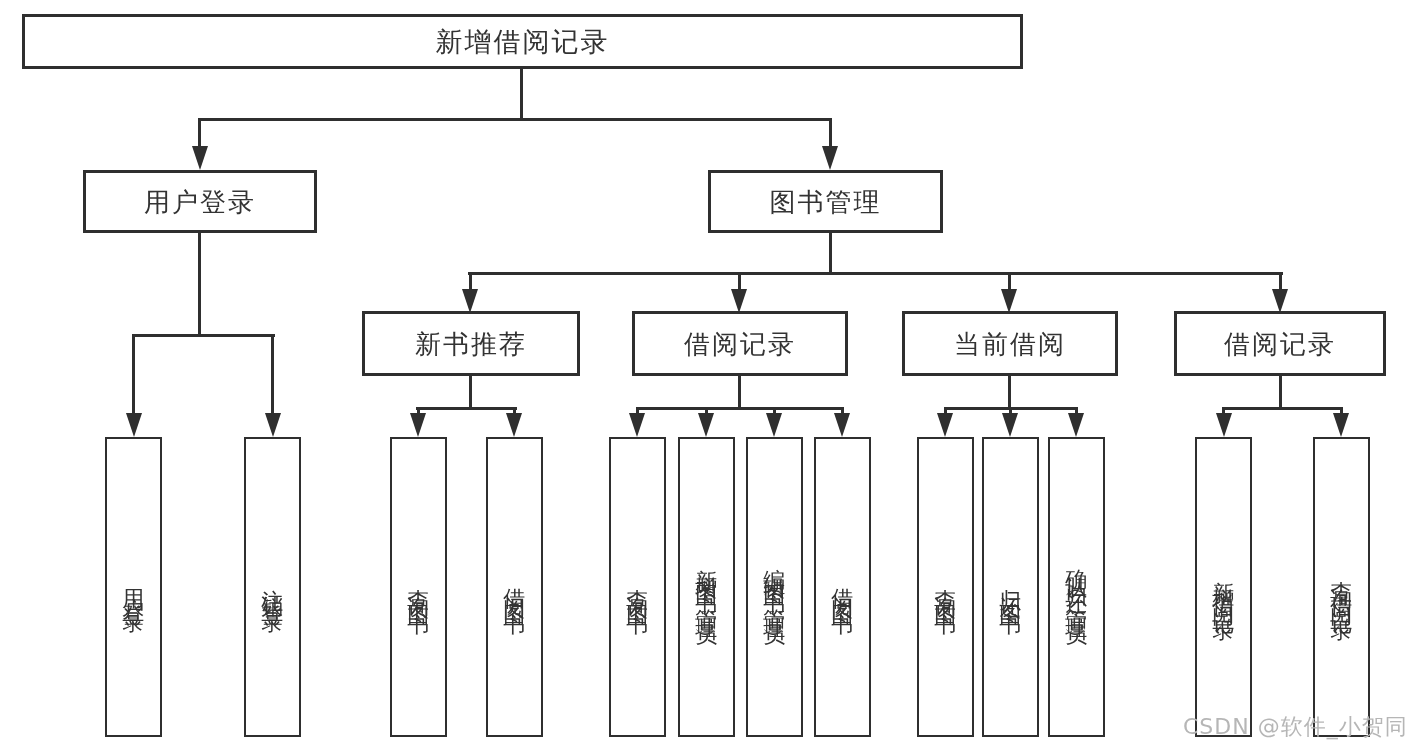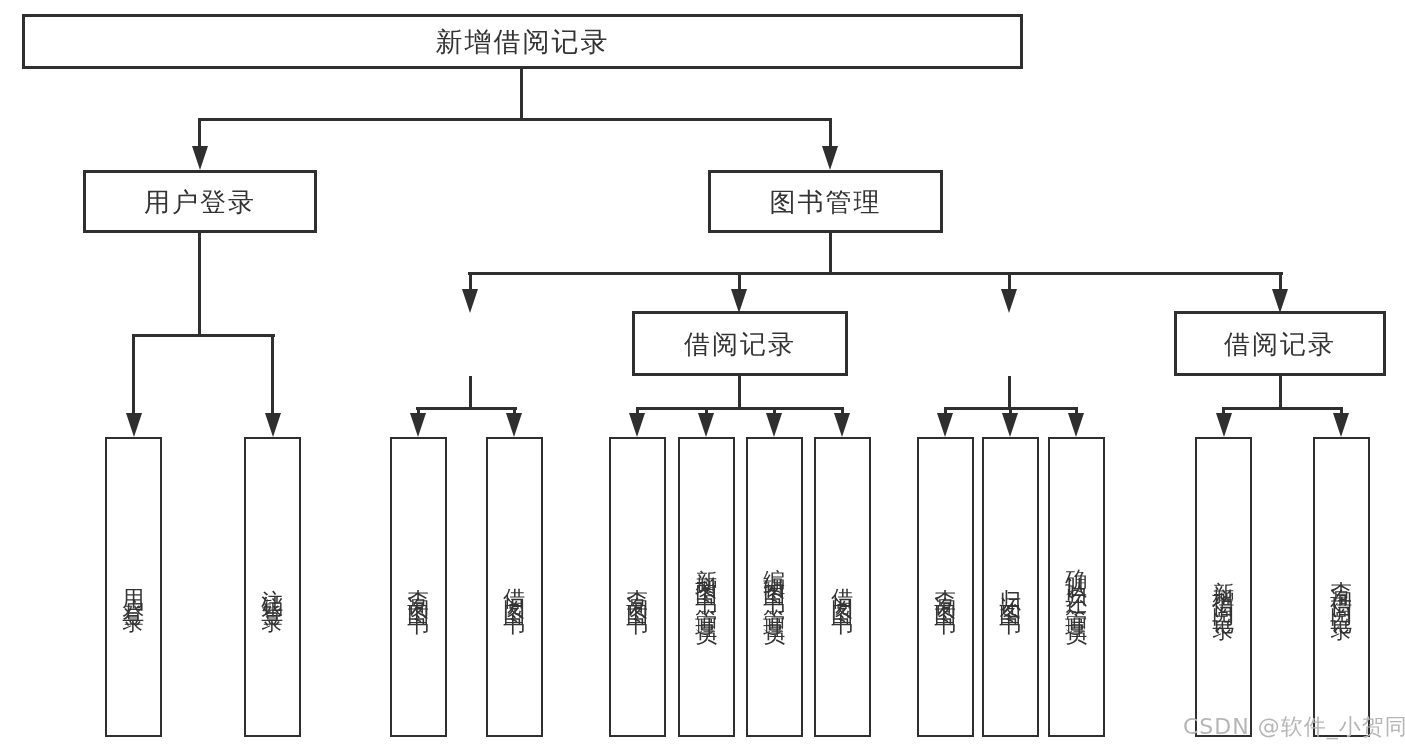--- a/index.html
+++ b/index.html
@@ -86,22 +86,28 @@
   <div class="hline" style="left:468px;top:272px;width:815px;"></div>
   <div class="vline" style="left:469px;top:272px;height:20px;"></div>
   <div class="ah" style="left:462px;top:289px;"></div>
   <div class="vline" style="left:738px;top:272px;height:20px;"></div>
   <div class="ah" style="left:731px;top:289px;"></div>
   <div class="vline" style="left:1008px;top:272px;height:20px;"></div>
   <div class="ah" style="left:1001px;top:289px;"></div>
   <div class="vline" style="left:1279px;top:272px;height:20px;"></div>
   <div class="ah" style="left:1272px;top:289px;"></div>
 
+  <div class="hbox" style="left:362px;top:311px;width:218px;height:65px;">
+    <span>新书推荐</span>
+  </div>
   <div class="hbox" style="left:632px;top:311px;width:216px;height:65px;">
     <span>借阅记录</span>
+  </div>
+  <div class="hbox" style="left:902px;top:311px;width:216px;height:65px;">
+    <span>当前借阅</span>
   </div>
   <div class="hbox" style="left:1174px;top:311px;width:212px;height:65px;">
     <span>借阅记录</span>
   </div>
 
   <div class="vline" style="left:469px;top:376px;height:34px;"></div>
   <div class="hline" style="left:416px;top:407px;width:101px;"></div>
   <div class="vline" style="left:417px;top:407px;height:10px;"></div>
   <div class="ah" style="left:410px;top:413px;"></div>
   <div class="vline" style="left:513px;top:407px;height:10px;"></div>

